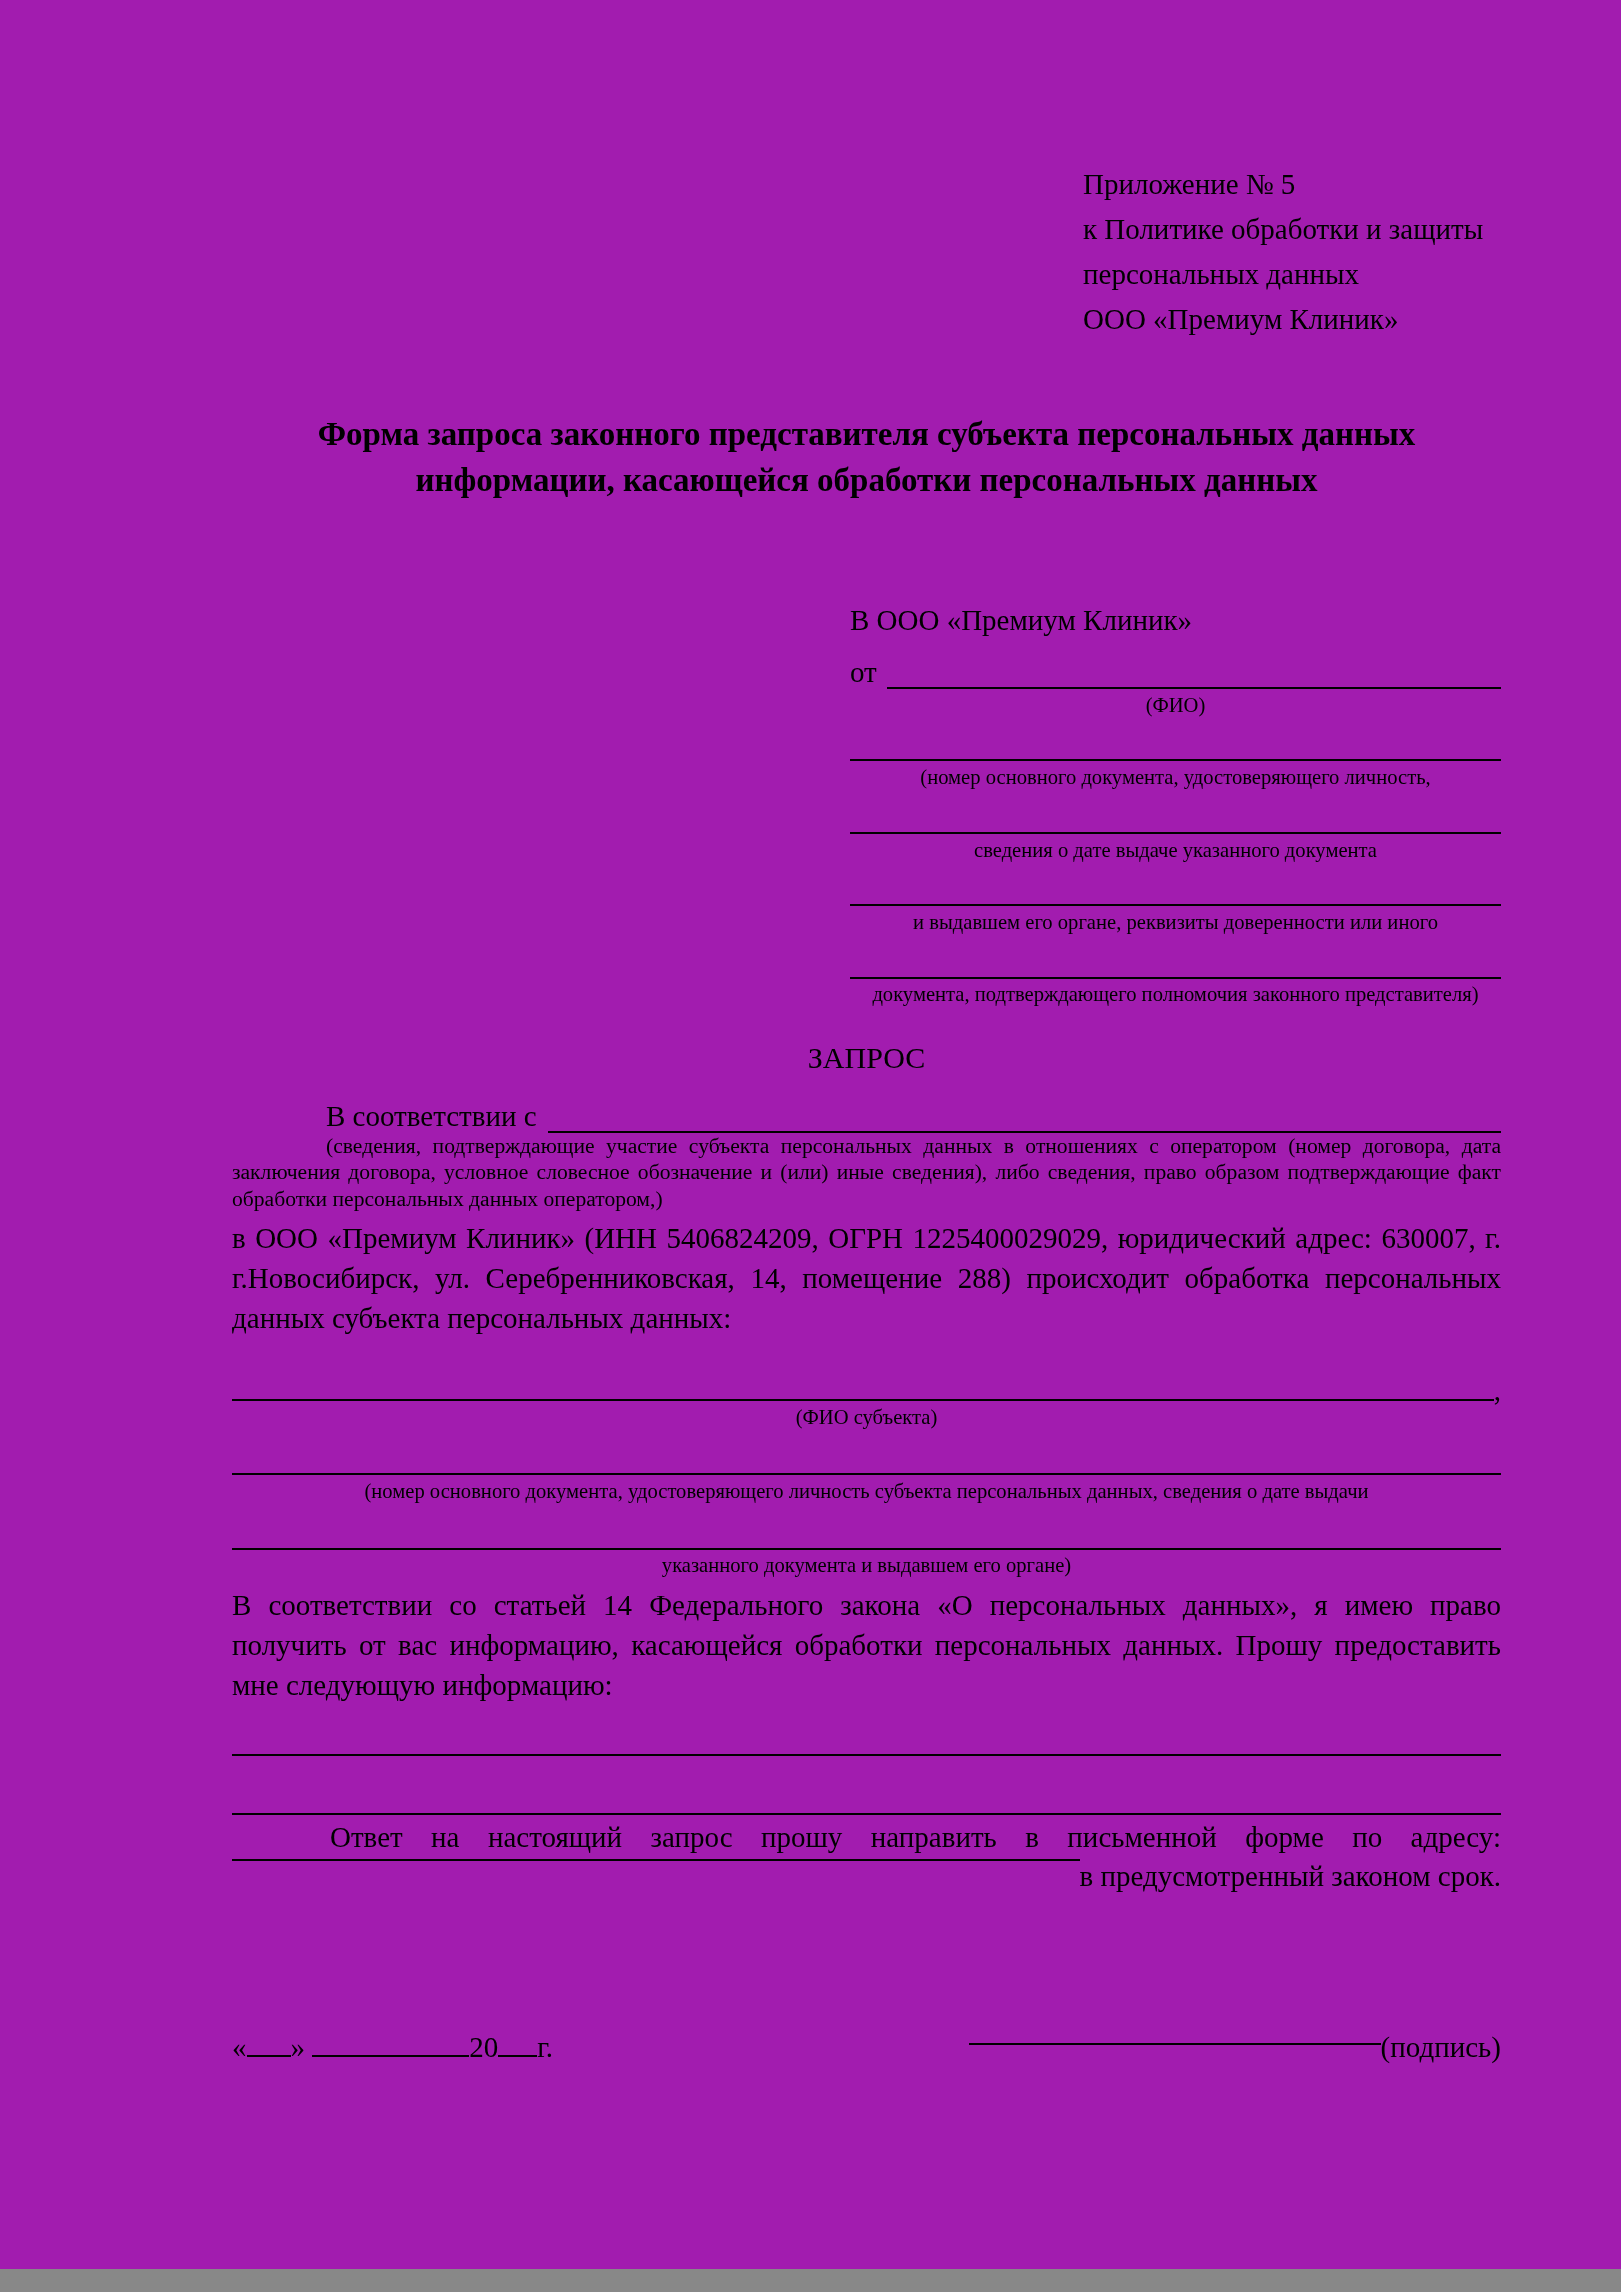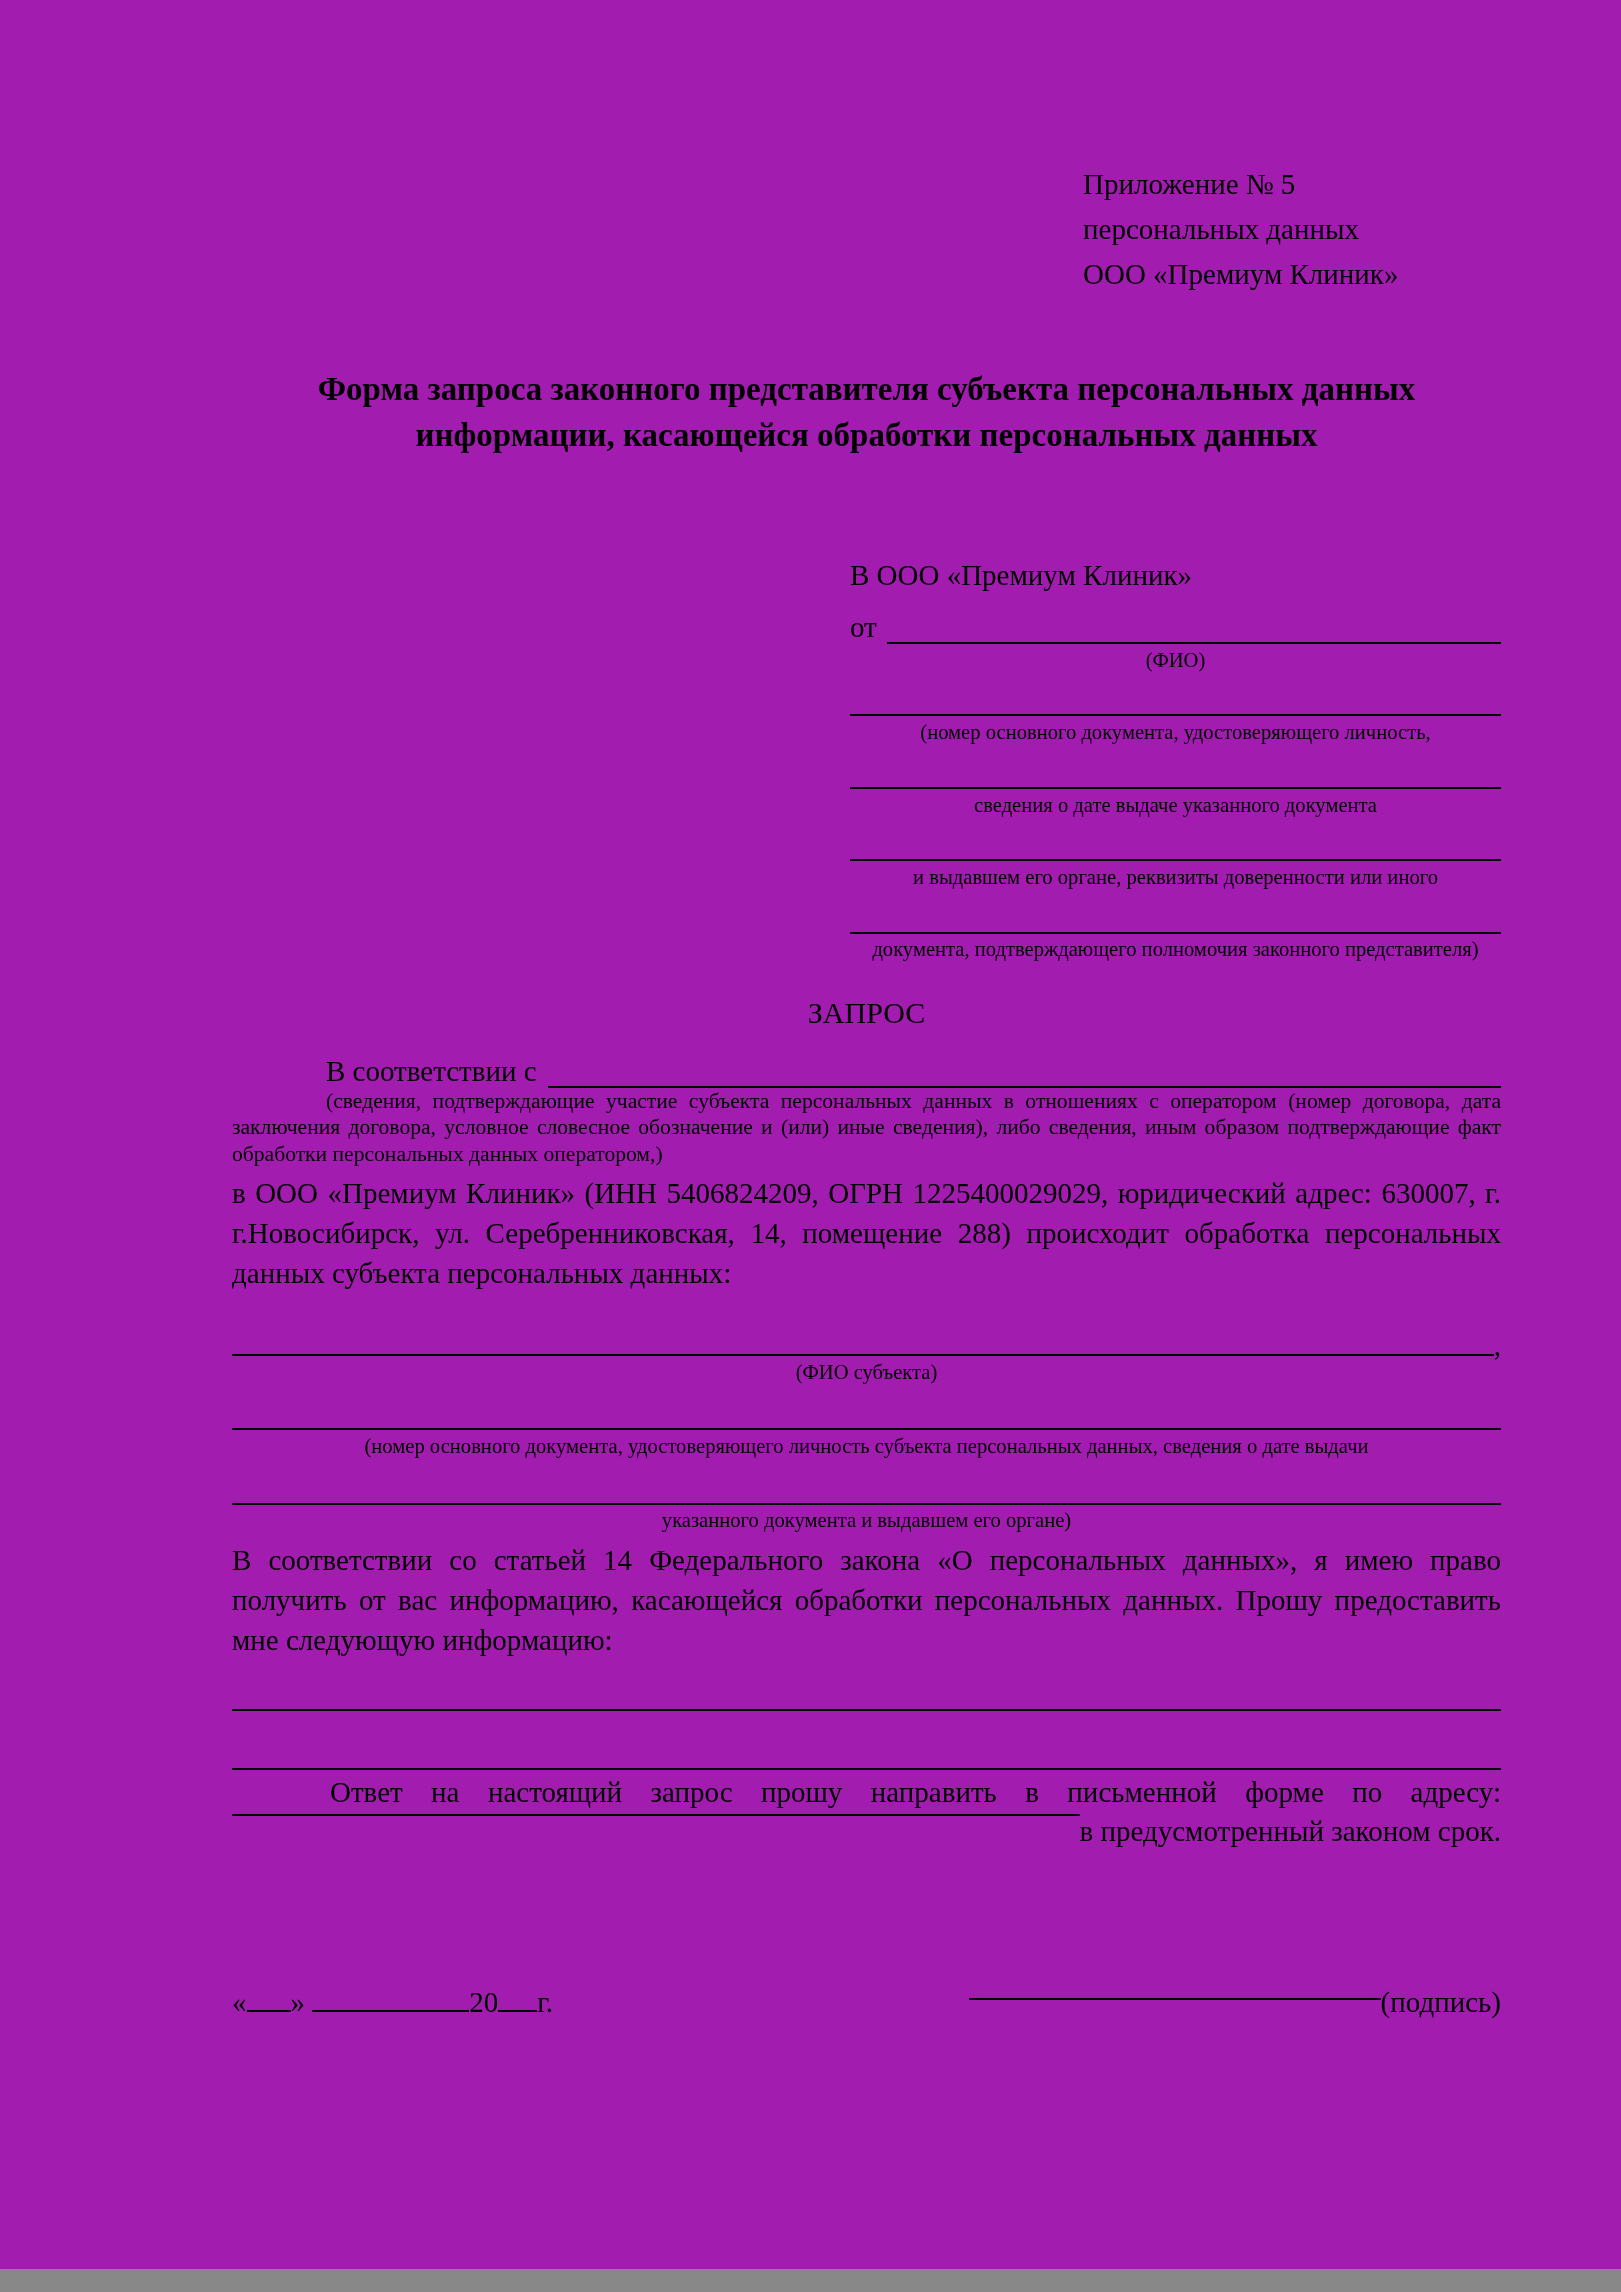--- a/index.html
+++ b/index.html
@@ -137,20 +137,21 @@
   .sig-right .sign-cap { white-space: nowrap; }
 </style>
 </head>
 <body>
 
 <div class="page">
   <div class="content">
 
     <div class="appendix">
       <div>Приложение № 5</div>
+      <div>к Политике обработки и защиты</div>
       <div>персональных данных</div>
       <div>ООО «Премиум Клиник»</div>
     </div>
 
     <div class="title">Форма запроса законного представителя субъекта персональных данных информации, касающейся обработки персональных данных</div>
 
     <div class="addressee">
       <div class="to-line">В ООО «Премиум Клиник»</div>
       <div class="from-row">
         <span class="lbl">от</span>
@@ -171,21 +172,21 @@
       <div class="cap">документа, подтверждающего полномочия законного представителя)</div>
     </div>
 
     <div class="request-heading">ЗАПРОС</div>
 
     <div class="intro-row">
       <span class="lbl">В соответствии с</span>
       <span class="fill-rule"></span>
     </div>
 
-    <div class="small-cap">(сведения, подтверждающие участие субъекта персональных данных в отношениях с оператором (номер договора, дата заключения договора, условное словесное обозначение и (или) иные сведения), либо сведения, иным образом подтверждающие факт обработки персональных данных оператором,)</div>
+    <div class="small-cap">(сведения, подтверждающие участие субъекта персональных данных в отношениях с оператором (номер договора, дата заключения договора, условное словесное обозначение и (или) иные сведения), либо сведения, право образом подтверждающие факт обработки персональных данных оператором,)</div>
 
     <div class="body-par">в ООО «Премиум Клиник» (ИНН 5406824209, ОГРН 1225400029029, юридический адрес: 630007, г. г.Новосибирск, ул. Серебренниковская, 14, помещение 288) происходит обработка персональных данных субъекта персональных данных:</div>
 
     <div class="line-comma">
       <span class="rule-grow"></span>
       <span>,</span>
     </div>
     <div class="cap">(ФИО субъекта)</div>
 
     <div class="full-rule gap44"></div>

